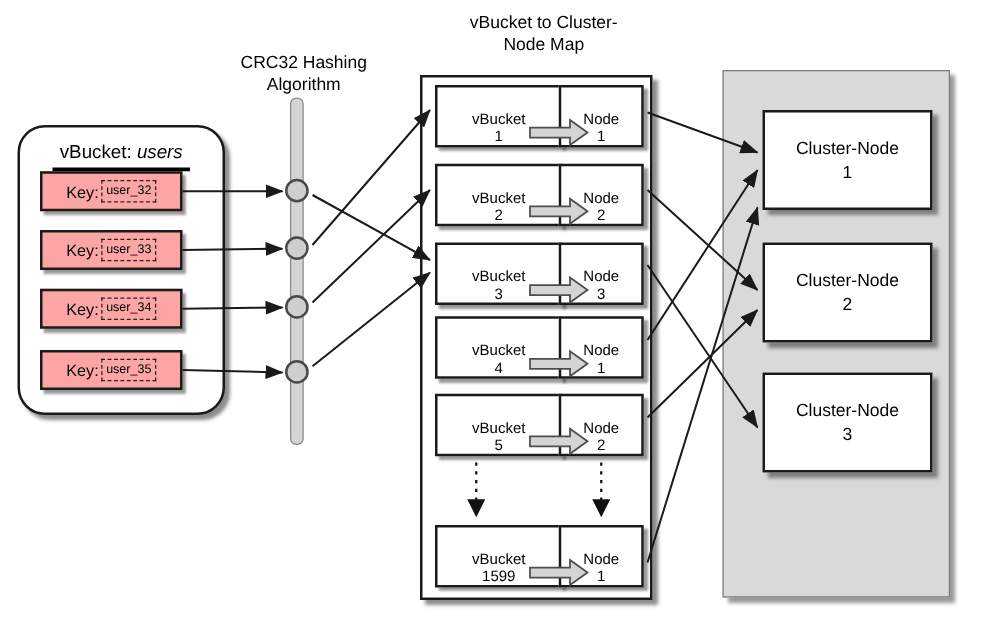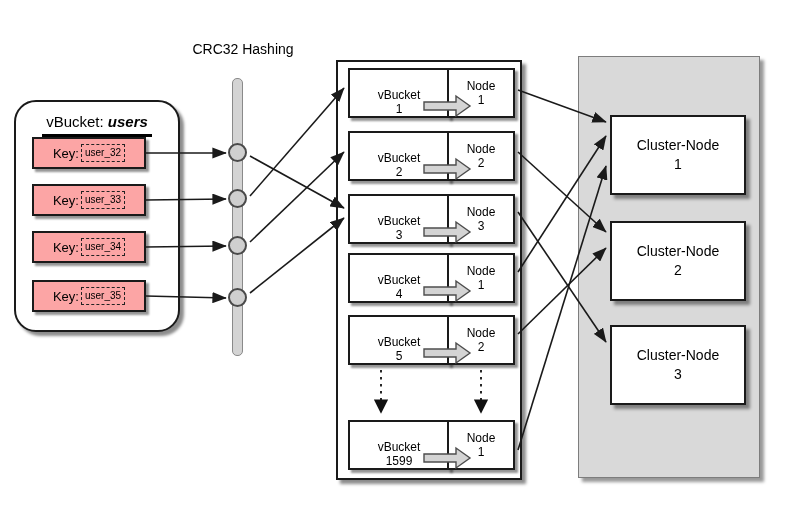--- a/index.html
+++ b/index.html
@@ -22,21 +22,21 @@
     left:14px;top:100px;width:166px;height:232px;
     border:2px solid #1a1a1a;border-radius:22px;
     background:#ffffff;
     box-shadow:4px 4px 3px rgba(0,0,0,0.45);
   }
   .bucket-title{
     left:22px;top:113px;width:150px;
     text-align:center;font-size:15px;white-space:nowrap;
   }
   .bucket-title .kw{font-style:normal;}
-  .bucket-title .nm{font-style:italic;font-weight:bold;}
+  .bucket-title .nm{font-style:italic;}
   .bucket-underline{
     left:42px;top:134px;width:110px;height:3px;background:#000;
   }
 
   .key-box{
     width:114px;height:32px;left:32px;
     border:2px solid #1a1a1a;background:#fca5a5;
     box-shadow:3px 3px 2px rgba(0,0,0,0.42);
     display:flex;align-items:center;justify-content:center;
     font-size:13px;white-space:nowrap;
@@ -75,36 +75,36 @@
     left:348px;width:102px;height:50px;
     border:2px solid #1a1a1a;background:#fff;
     box-shadow:3px 3px 2px rgba(0,0,0,0.42);
     display:flex;align-items:flex-end;justify-content:center;
     text-align:center;font-size:12px;line-height:14px;
   }
   .nd-box{
     left:447px;width:68px;height:50px;
     border:2px solid #1a1a1a;background:#fff;
     box-shadow:3px 3px 2px rgba(0,0,0,0.42);
-    display:flex;align-items:center;justify-content:center;
+    display:flex;align-items:flex-end;justify-content:center;
     text-align:center;font-size:12px;line-height:14px;
   }
 
   
   .cluster-panel{
     left:578px;top:56px;width:182px;height:422px;
     background:#d9d9d9;border:1px solid #7d7d7d;
     box-shadow:4px 4px 3px rgba(0,0,0,0.40);
   }
   .cn-box{
     left:610px;width:136px;height:80px;
     border:2px solid #1a1a1a;background:#ffffff;
     box-shadow:4px 4px 3px rgba(0,0,0,0.42);
     display:flex;align-items:center;justify-content:center;
-    text-align:center;font-size:14px;line-height:19px;margin-top:27px;
+    text-align:center;font-size:14px;line-height:19px;
   }
   .cluster-label{
     left:588px;top:390px;width:162px;text-align:center;
     font-size:16px;line-height:22px;
   }
 </style>
 </head>
 <body>
 
 <div id="stage">
@@ -129,27 +129,32 @@
     <span class="key-label">Key:</span>
     <span class="key-value">user_34</span>
   </div>
   <div class="abs key-box" style="top:280px;">
     <span class="key-label">Key:</span>
     <span class="key-value">user_35</span>
   </div>
 
   <div class="abs crc-title">
     <div>CRC32 Hashing</div>
+    <div>Algorithm</div>
   </div>
   <div class="abs crc-bar"></div>
   <div class="abs crc-dot" style="top:143px;"></div>
   <div class="abs crc-dot" style="top:189px;"></div>
   <div class="abs crc-dot" style="top:236px;"></div>
   <div class="abs crc-dot" style="top:288px;"></div>
 
+  <div class="abs map-title">
+    <div>vBucket to Cluster-</div>
+    <div>Node Map</div>
+  </div>
   <div class="abs map-panel"></div>
 
   <div class="abs vb-box" style="top:68px;">
     <div><span>vBucket</span><br>
     <span>1</span></div>
   </div>
   <div class="abs nd-box" style="top:68px;">
     <div><span>Node</span><br>
     <span>1</span></div>
   </div>

